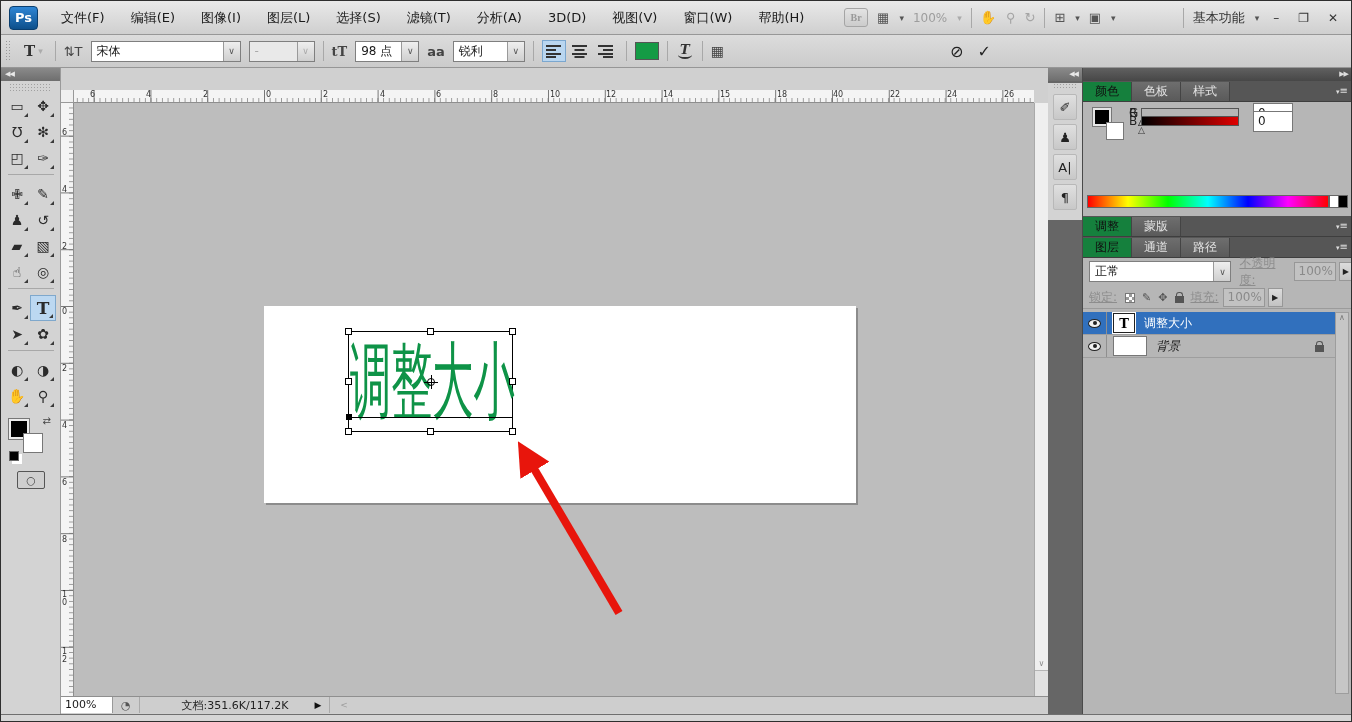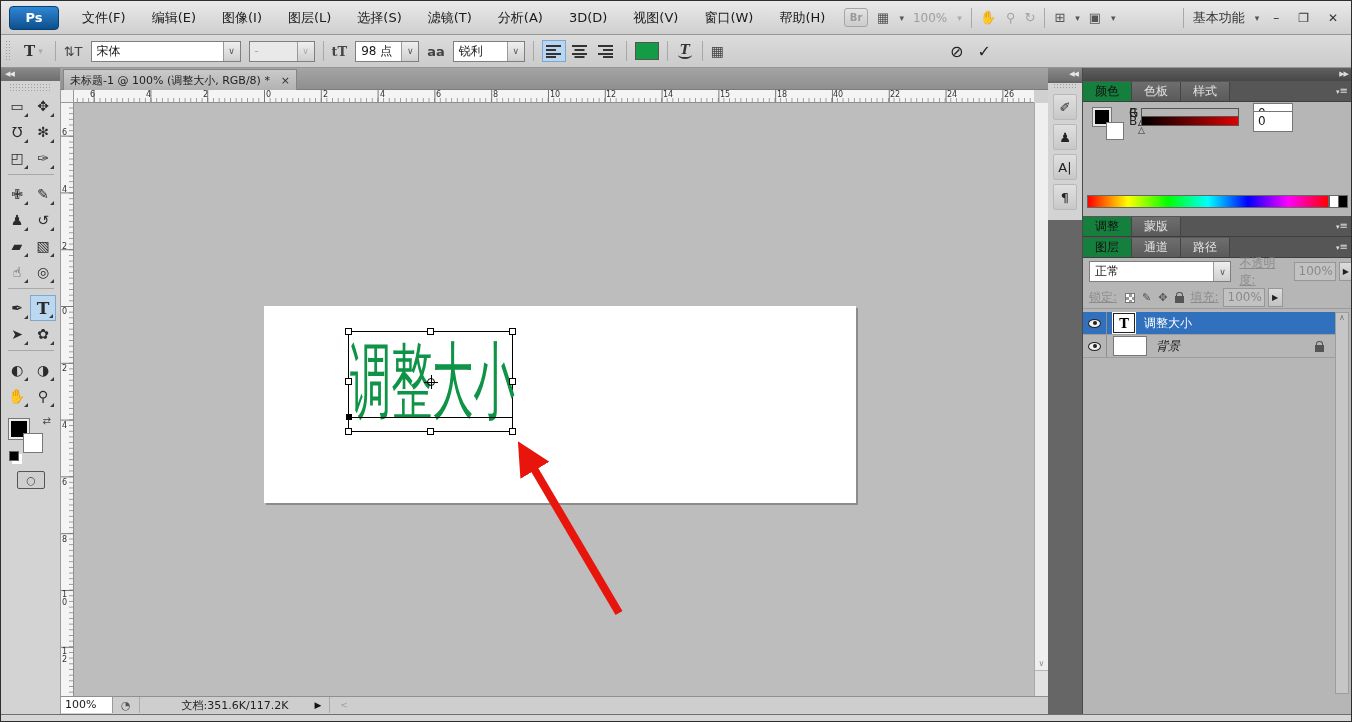--- a/index.html
+++ b/index.html
@@ -1,29 +1,29 @@
 <!DOCTYPE html>
 <html><head>
 <meta charset="utf-8">
 <style>
   * { margin:0; padding:0; box-sizing:border-box; }
   body { font-family:"DejaVu Sans","Liberation Sans",sans-serif; background:#666; }
   #app { position:relative; width:1352px; height:722px; background:#d3d3d3; border:1px solid #2e2e2e; overflow:hidden; font-size:13px; color:#1a1a1a; }
 
   
   .menubar { position:absolute; left:0; top:0; width:1352px; height:34px; background:linear-gradient(#e9e9e9,#cfcfcf); border-bottom:1px solid #979797; display:flex; align-items:center; }
-  .pslogo { width:50px; height:24px; margin:0 10px 0 8px; border-radius:4px; background:linear-gradient(#2f86d5,#0d4f8b); color:#fff; font-weight:bold; font-size:13px; display:flex; align-items:center; justify-content:center; border:1px solid #0a3e6e; }
+  .pslogo { width:29px; height:24px; margin:0 10px 0 8px; border-radius:4px; background:linear-gradient(#2f86d5,#0d4f8b); color:#fff; font-weight:bold; font-size:13px; display:flex; align-items:center; justify-content:center; border:1px solid #0a3e6e; }
   .menuitems { display:flex; height:100%; align-items:center; }
   .menuitem { padding:0 13px; height:100%; display:flex; align-items:center; cursor:default; }
   .mb-right { margin-left:auto; display:flex; align-items:center; gap:9px; padding-right:10px; }
   .mb-ico { color:#555; font-size:13px; }
   .mb-ico.dis { color:#a5a5a5; }
   .caret { font-size:9px; color:#555; margin-left:1px; }
   .caret.dis { color:#ababab; }
-  .brbtn { width:24px; height:19px; border:1px solid #a5a5a5; border-radius:3px; background:linear-gradient(#e3e3e3,#cccccc); color:#999; font-size:10px; font-weight:bold; display:flex; align-items:center; justify-content:center; }
+  .brbtn { width:24px; height:19px; border:1px solid #a5a5a5; border-radius:3px; background:linear-gradient(#e3e3e3,#cccccc); color:#999; font-size:10px; font-weight:bold; display:flex; align-items:center; justify-content:center;font-family:Liberation Serif, serif; }
   .vsep { width:1px; height:20px; background:#a8a8a8; }
   .zoomlvl { color:#9d9d9d; font-size:12px; }
   .workspace { font-size:13px; color:#333; }
   .winbtn { font-size:12px; color:#333; padding:0 5px; }
 
   
   .optionsbar { position:absolute; left:0; top:34px; width:1352px; height:33px; background:linear-gradient(#dcdcdc,#cbcbcb); border-bottom:1px solid #969696; display:flex; align-items:center; gap:8px; padding-left:4px; }
   .grip { width:7px; height:22px; background-image:radial-gradient(#9a9a9a 1px, transparent 1px); background-size:3px 3px; }
   .ob-tool { display:flex; align-items:center; gap:2px; padding:2px 4px; }
   .ob-tool .tglyph { font-family:"DejaVu Serif",serif; font-weight:bold; font-size:15px; color:#333; }
@@ -361,26 +361,20 @@
     <div class="fgbg">
       <span class="swap">⇄</span>
       <span class="fg"></span>
       <span class="bgw"></span>
       <span class="minibw"></span>
     </div>
     <div class="qmask">○</div>
   </div>
 
   <div class="docarea">
-    <div class="tabbar">
-      <div class="doctab">
-        <span class="ttl">未标题-1 @ 100% (调整大小, RGB/8) *</span>
-        <span class="cl">×</span>
-      </div>
-    </div>
     <div class="rcorner"></div>
     <div class="hruler">
 
     <span class="rl" style="left: 16px;">6</span>
         <span class="rl" style="left: 72px;">4</span>
         <span class="rl" style="left: 129px;">2</span>
         <span class="rl" style="left: 192px;">0</span>
         <span class="rl" style="left: 249px;">2</span>
         <span class="rl" style="left: 306px;">4</span>
         <span class="rl" style="left: 362px;">6</span>

